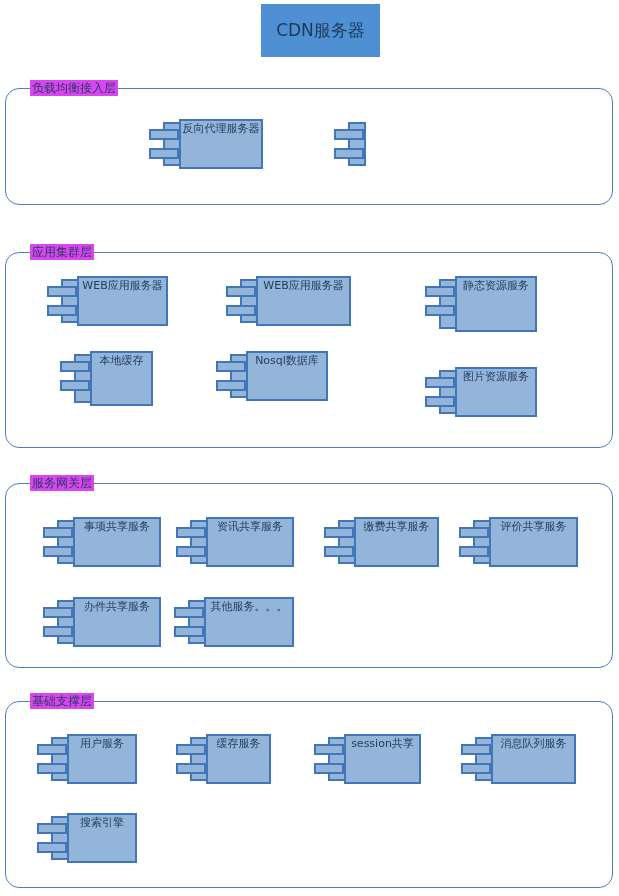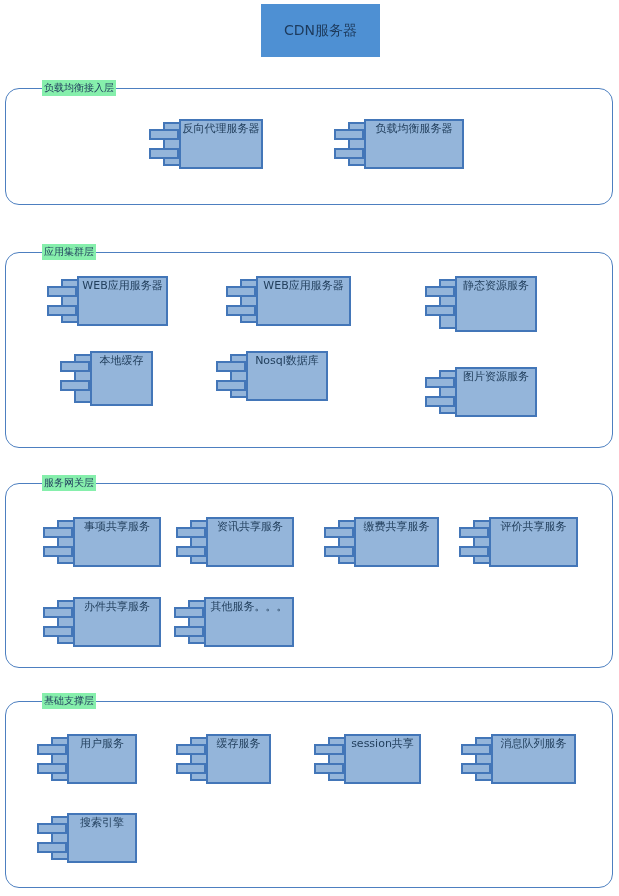--- a/index.html
+++ b/index.html
@@ -16,36 +16,36 @@
     overflow: hidden;
   }
   
   .cdn-box {
     position: absolute;
     left: 261px; top: 4px; width: 119px; height: 53px;
     background: var(--cdn-fill, #4e90d3);
     border: 1px solid var(--cdn-fill, #4e90d3);
     display: flex; align-items: center; justify-content: center;
     color: var(--cdn-text, #1d3a5c);
-    font-size: 14px;
+    font-size: 17px;
     white-space: nowrap;
   }
   
   .layer {
     position: absolute;
     border: 1.5px solid var(--frame-stroke, #4d7fc0);
     border-radius: 14px;
     background: #ffffff;
   }
   .layer-label {
     position: absolute;
-    top: -9px; left: 36px;
-    background: #86efac;
+    top: -9px; left: 24px;
+    background: #d946ef;
     padding: 0 2px;
-    font-size: 10px;
+    font-size: 12px;
     color: var(--label-text, #1f3a5c);
     white-space: nowrap;
     line-height: 16px;
   }
   
   .component { position: absolute; }
   .comp-body {
     position: absolute;
     left: 30px; top: 0; right: 0; bottom: 0;
     background: var(--fill, #94b5da);
@@ -85,23 +85,20 @@
     <div>
         <div class="component" style="left: 143px; top: 30px; width: 114px; height: 50px;">
           <div class="comp-body">
             <span>反向代理服务器</span>
           </div>
           <span class="comp-bar"></span>
           <span class="comp-tab t1"></span>
           <span class="comp-tab t2"></span>
         </div>
         <div class="component" style="left: 328px; top: 30px; width: 130px; height: 50px;">
-          <div class="comp-body">
-            <span>负载均衡服务器</span>
-          </div>
           <span class="comp-bar"></span>
           <span class="comp-tab t1"></span>
           <span class="comp-tab t2"></span>
         </div>
       </div>
   </section>
 
   <section class="layer" style="left:5px; top:252px; width:608px; height:196px;">
     <span class="layer-label">应用集群层</span>
     <div>

